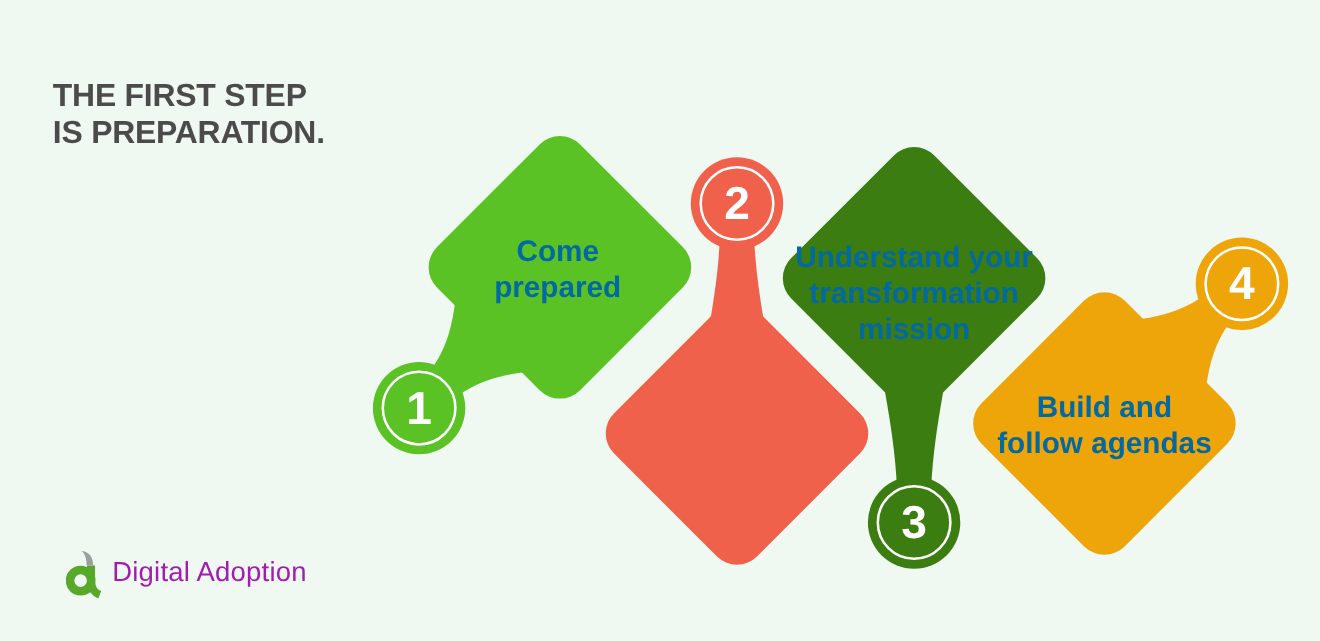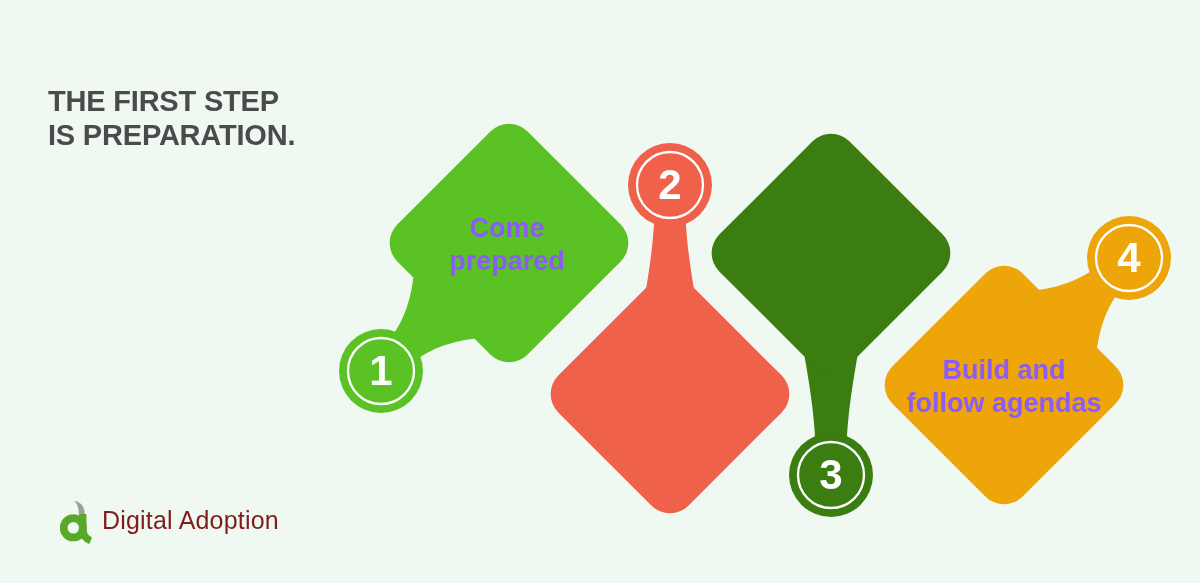--- a/index.html
+++ b/index.html
@@ -10,21 +10,21 @@
     font-family:"Liberation Sans", sans-serif;
   }
   .shape-layer { position:absolute; inset:0; width:1200px; height:583px; }
   .page-title {
     position:absolute; left:48px; top:70px;
     font-size:29px; font-weight:bold; line-height:34px;
     letter-spacing:-0.2px; white-space:pre-line;
   }
   .diamond-label {
     position:absolute; transform:translate(-50%,-50%);
-    color:#8b5cf6; font-weight:bold; font-size:27px; line-height:33px;
+    color:#0369a1; font-weight:bold; font-size:27px; line-height:33px;
     text-align:center; white-space:pre-line;
   }
   .badge-num {
     position:absolute; transform:translate(-50%,-50%);
     color:#ffffff; font-weight:bold; font-size:42px; line-height:1;
   }
   .logo {
     position:absolute; left:60px; top:495px; height:50px;
     display:flex; align-items:center; gap:9px;
   }
@@ -75,35 +75,38 @@
     <g>
       <g transform="translate(1129,258) rotate(45)">
         <path d="M-15 8 C-15 45 -26 68 -48 95 L0 110 L48 95 C26 68 15 45 15 8 Z" fill="#eda50a"></path>
       </g>
       <rect x="912" y="293" width="184" height="184" rx="26" transform="rotate(45 1004 385)" fill="#eda50a"></rect>
       <circle cx="1129" cy="258" r="42" fill="#eda50a"></circle>
       <circle cx="1129" cy="258" r="33" fill="none" stroke="#ffffff" stroke-width="2.3"></circle>
     </g>
   </svg>
 
-  <div class="page-title" style="color: rgb(75, 75, 75); margin-top: 14px;">THE FIRST STEP
+  <div class="page-title" style="color: rgb(75, 75, 75);">THE FIRST STEP
 IS PREPARATION.</div>
 
   <div class="diamond-label lbl-1">Come
 prepared</div>
+  <div class="diamond-label lbl-3">Understand your
+transformation
+mission</div>
   <div class="diamond-label lbl-4">Build and
 follow agendas</div>
 
   <div class="badge-num num-1">1</div>
   <div class="badge-num num-2">2</div>
   <div class="badge-num num-3">3</div>
   <div class="badge-num num-4">4</div>
 
   <div class="logo">
     <svg width="33" height="49" viewBox="0 0 36 48" xmlns="http://www.w3.org/2000/svg">
       <circle cx="14.5" cy="32" r="10.5" fill="none" stroke-width="8.5" stroke="#58a82a"></circle>
       <path d="M24.8 17 L24.8 33 Q25.3 43 33.5 46" fill="none" stroke-width="8" stroke="#58a82a"></path>
       <path d="M15.5 2.5 C23.5 4 27 9.5 27 17 L20.5 17 C20.5 10 18.5 5.5 15.5 2.5 Z" fill="#9aa0a0"></path>
     </svg>
-    <span class="logo-text" style="color: #7f1d1d;">Digital Adoption</span>
+    <span class="logo-text" style="color: #a21caf;">Digital Adoption</span>
   </div>
 
 </div>
 
 </body></html>

